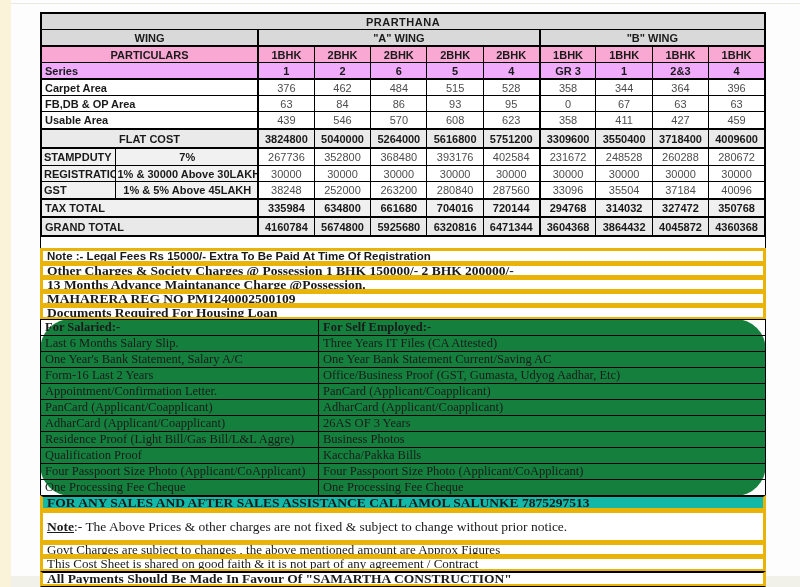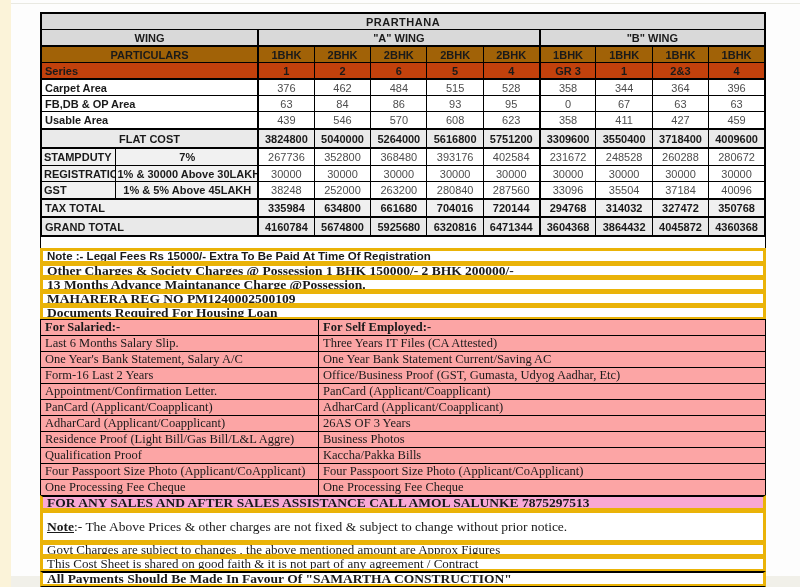--- a/index.html
+++ b/index.html
@@ -28,22 +28,22 @@
   }
   .lbl  { text-align:left !important; padding-left:3px !important; font-weight:bold; color:#1a1a1a; }
   .lblc { font-weight:bold; color:#1a1a1a; }
   .hcell{ font-weight:bold; color:#1a1a1a; }
   .num  { color:#4d4d4d; }
   .bnum { font-weight:bold; color:#1a1a1a; }
   .lsep { border-left:2px solid #000 !important; }
   .wsep { border-left:2px solid #000 !important; }
   tr.hb > td { border-bottom:2px solid #000; }
   tr.wing  > td { background:#d9d9d9; }
-  tr.part  > td { background:#a16207; }
-  tr.series> td { background:#c2410c; }
+  tr.part  > td { background:#f9a8d4; }
+  tr.series> td { background:#f0abfc; }
   tr.flat  > td { background:#eaeaea; height:17px; }
   tr.usable> td { height:16px; }
   tr.stamp > td, tr.gst > td { height:16px; }
   tr.taxtotal > td { background:#f0f0f0; height:16px; }
   tr.grand > td { background:#e9e9e9; height:17px; }
   td.gbg { background:#f1f1f1; }
   td.fs10 { font-size:10.5px; padding-left:2px !important; }
 
   
   .gap { height:12px; border-left:1px solid #000; border-right:1px solid #000; background:#fff; }
@@ -53,28 +53,28 @@
     box-sizing:border-box; border:3px solid #eab308; margin-top:-1px; background:#fff;
     display:flex; align-items:center; padding-left:4px;
     font-family:"Liberation Serif", serif; color:#1a1a1a;
     white-space:nowrap; overflow:hidden;
   }
   .nrow.sansb  { font-family:"Liberation Sans", sans-serif; font-weight:bold; font-size:11.5px; height:16px; }
   .nrow.serb   { font-weight:bold; font-size:13.5px; height:15px; }
   .nrow.serb2  { font-weight:bold; font-size:13.5px; height:16px; }
   .nrow.serr   { font-size:13px; height:15px; }
   .nrow.serr2  { font-size:13.5px; height:33px; }
-  .nrow.gray   { background:#f9a8d4; }
+  .nrow.gray   { background:#14b8a6; }
   .nrow.t2     { border-top:2px solid #000; }
   .nrow.b2     { border-bottom:2px solid #000; }
   .nrow.tall   { height:18px; }
   .uline { text-decoration:underline; font-weight:bold; }
 
   
-  table.docs { width:726px; border-collapse:collapse; table-layout:fixed; margin-top:-1px; background:#fca5a5; }
+  table.docs { width:726px; border-collapse:collapse; table-layout:fixed; margin-top:-1px; background:#15803d;border-radius:31px; }
   table.docs td {
     border:1px solid #000; padding:0 0 0 4px; height:13px;
     font-family:"Liberation Serif", serif; font-size:12.5px; color:#1a1a1a;
     white-space:nowrap; overflow:hidden; vertical-align:middle;
   }
   table.docs tr.dhead td { font-weight:bold; }
 </style>
 </head>
 <body>
 

